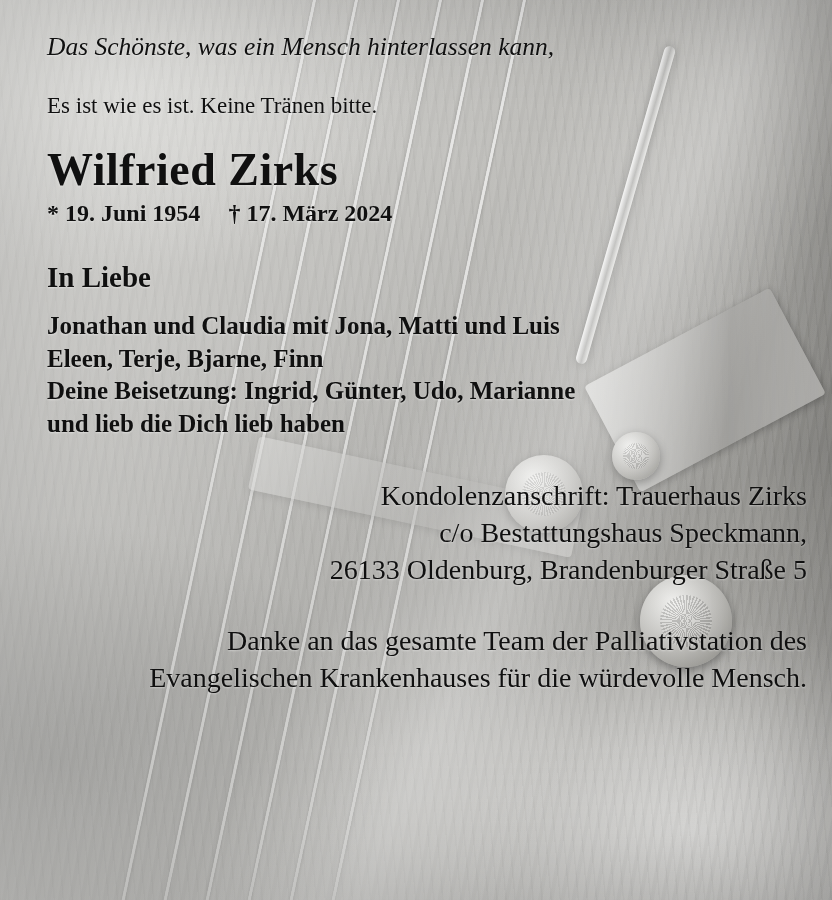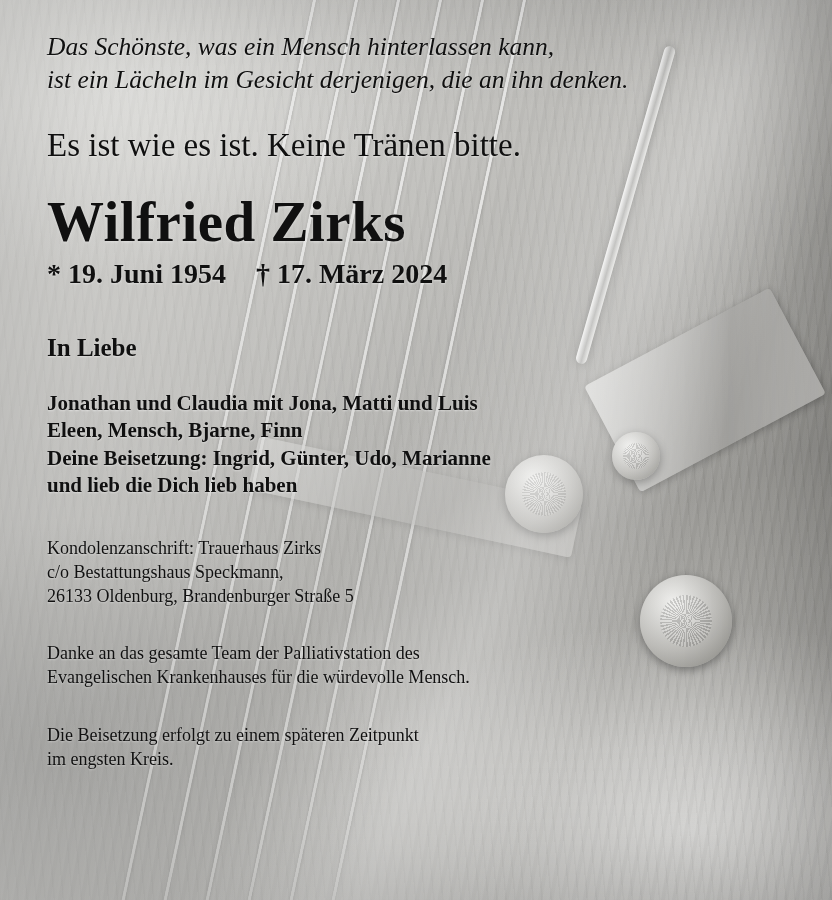--- a/index.html
+++ b/index.html
@@ -134,58 +134,59 @@
     color: #101010;
   }
   .motto {
     font-style: italic;
     font-size: 25.5px;
     line-height: 1.30;
     margin-bottom: 28px;
     text-shadow: 0 1px 2px rgba(255,255,255,0.45);
   }
   .intro {
-    font-size: 33px;
+    font-size: 23px;
     line-height: 1.3;
     margin-bottom: 25px;
     text-shadow: 0 1px 2px rgba(255,255,255,0.45);
   }
   .name {
-    font-size: 57px;
+    font-size: 46px;
     font-weight: bold;
     letter-spacing: 0.5px;
     line-height: 1.05;
     margin: 6px 0 6px 0;
     text-shadow: 0 1px 3px rgba(255,255,255,0.40);
   }
   .dates {
-    font-size: 28px;
-    font-weight: bold;
-    margin-bottom: 44px;
+    font-size: 24px;
+    font-weight: bold;
+    margin-bottom: 34px;
     text-shadow: 0 1px 2px rgba(255,255,255,0.45);
   }
   .dates .sep { display: inline-block; width: 16px; }
   .inlove {
+    font-size: 29px;
+    font-weight: bold;
+    margin-bottom: 16px;
+    text-shadow: 0 1px 2px rgba(255,255,255,0.45);
+  }
+  .family {
     font-size: 25px;
-    font-weight: bold;
-    margin-bottom: 28px;
-    text-shadow: 0 1px 2px rgba(255,255,255,0.45);
-  }
-  .family {
-    font-size: 21px;
     font-weight: bold;
     line-height: 1.30;
     margin-bottom: 38px;
     text-shadow: 0 1px 2px rgba(255,255,255,0.45);
   }
   .block {
-    font-size: 18px;
+    font-size: 28px;
     line-height: 1.32;
     margin-bottom: 34px;
     text-shadow: 0 1px 2px rgba(255,255,255,0.40);
+    text-align: right;
   }
   .block.last { margin-bottom: 0; }
   .line { display: block; white-space: pre; }
 </style>
 </head>
 <body>
 
 <div class="card">
 
   <div class="bg">
@@ -212,54 +213,49 @@
 
     <div class="sheen"></div>
     <div class="vignette"></div>
     <div class="textwash"></div>
   </div>
 
   <div class="content">
 
     <div class="motto">
       <span class="line">Das Schönste, was ein Mensch hinterlassen kann,</span>
-      <span class="line">ist ein Lächeln im Gesicht derjenigen, die an ihn denken.</span>
     </div>
 
     <div class="intro">Es ist wie es ist. Keine Tränen bitte.</div>
 
     <div class="name">Wilfried Zirks</div>
 
     <div class="dates">
       <span>*</span>
       <span>19. Juni 1954</span>
       <span class="sep"></span>
       <span>†</span>
       <span>17. März 2024</span>
     </div>
 
     <div class="inlove">In Liebe</div>
 
     <div class="family">
       <span class="line">Jonathan und Claudia mit Jona, Matti und Luis</span>
-      <span class="line">Eleen, Mensch, Bjarne, Finn</span>
+      <span class="line">Eleen, Terje, Bjarne, Finn</span>
       <span class="line">Deine Beisetzung: Ingrid, Günter, Udo, Marianne</span>
       <span class="line">und lieb die Dich lieb haben</span>
     </div>
 
     <div class="block">
       <span class="line">Kondolenzanschrift: Trauerhaus Zirks</span>
       <span class="line">c/o Bestattungshaus Speckmann,</span>
       <span class="line">26133 Oldenburg, Brandenburger Straße 5</span>
     </div>
 
     <div class="block">
       <span class="line">Danke an das gesamte Team der Palliativstation des</span>
       <span class="line">Evangelischen Krankenhauses für die würdevolle Mensch.</span>
     </div>
 
-    <div class="block last">
-      <span class="line">Die Beisetzung erfolgt zu einem späteren Zeitpunkt</span>
-      <span class="line">im engsten Kreis.</span>
-    </div>
 
   </div>
 </div>
 
 </body></html>

